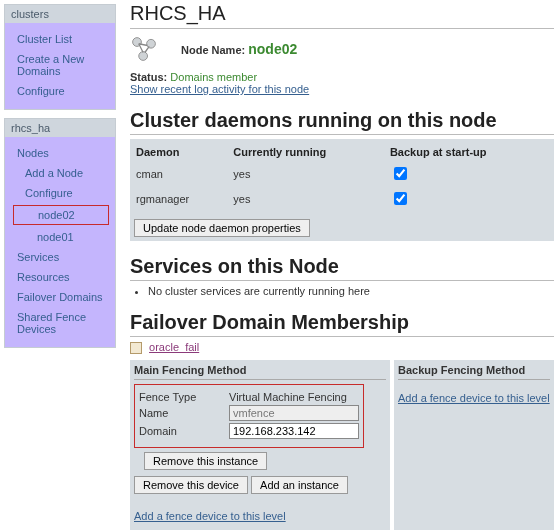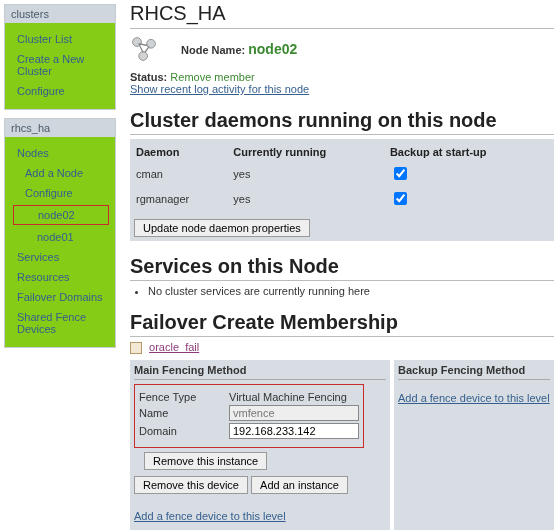--- a/index.html
+++ b/index.html
@@ -8,21 +8,21 @@
     font-family: Verdana, Arial, sans-serif;
     font-size: 11px;
     color: #333;
     background: #fff;
     width: 560px;
   }
   .layout { display: flex; }
   .sidebar { width: 120px; padding: 4px; }
   .panel {
     border: 1px solid #c5ccd2;
-    background: #84cc16;
+    background: #c4b5fd;
     margin-bottom: 8px;
   }
   .panel-header {
     background: #cfd6dd;
     padding: 3px 6px;
     font-size: 11px;
     color: #4a5a6a;
   }
   .panel-body { padding: 6px 4px 8px 6px; }
   .nav-item {
@@ -132,21 +132,21 @@
 </style>
 </head>
 <body>
 
 <div class="layout">
   <div class="sidebar">
     <div class="panel">
       <div class="panel-header">clusters</div>
       <div class="panel-body">
         <a class="nav-item">Cluster List</a>
-        <a class="nav-item">Create a New Cluster</a>
+        <a class="nav-item">Create a New Domains</a>
         <a class="nav-item">Configure</a>
       </div>
     </div>
 
     <div class="panel">
       <div class="panel-header">rhcs_ha</div>
       <div class="panel-body">
         <a class="nav-item">Nodes</a>
         <a class="nav-item nav-sub">Add a Node</a>
         <a class="nav-item nav-sub">Configure</a>
@@ -173,21 +173,21 @@
         <line x1="22" y1="13" x2="17" y2="20" stroke="#888" stroke-width="1.5"></line>
       </svg>
       <div>
         <span class="node-name-label">Node Name:</span>
         <span class="node-name-value">node02</span>
       </div>
     </div>
 
     <div class="status-line">
       <span class="status-label">Status:</span>
-      <span class="status-value">Remove member</span>
+      <span class="status-value">Domains member</span>
     </div>
     <div><span class="link">Show recent log activity for this node</span></div>
 
     <h2 class="section">Cluster daemons running on this node</h2>
     <div class="daemon-block">
       <table class="daemons">
         <tbody>
             <tr>
           <th>Daemon</th>
           <th>Currently running</th>
@@ -207,21 +207,21 @@
         </table>
       <div class="spacer8"></div>
       <button class="btn">Update node daemon properties</button>
     </div>
 
     <h2 class="section">Services on this Node</h2>
     <ul class="bullets">
       <li>No cluster services are currently running here</li>
     </ul>
 
-    <h2 class="section">Failover Create Membership</h2>
+    <h2 class="section">Failover Domain Membership</h2>
     <div>
       <span class="fdicon"></span>
       <span class="fdlink">oracle_fail</span>
     </div>
 
     <div class="fence-wrap">
       <div class="fence-col main-f">
         <div class="fence-head">Main Fencing Method</div>
         <div class="fence-inst">
           <div class="frow">

